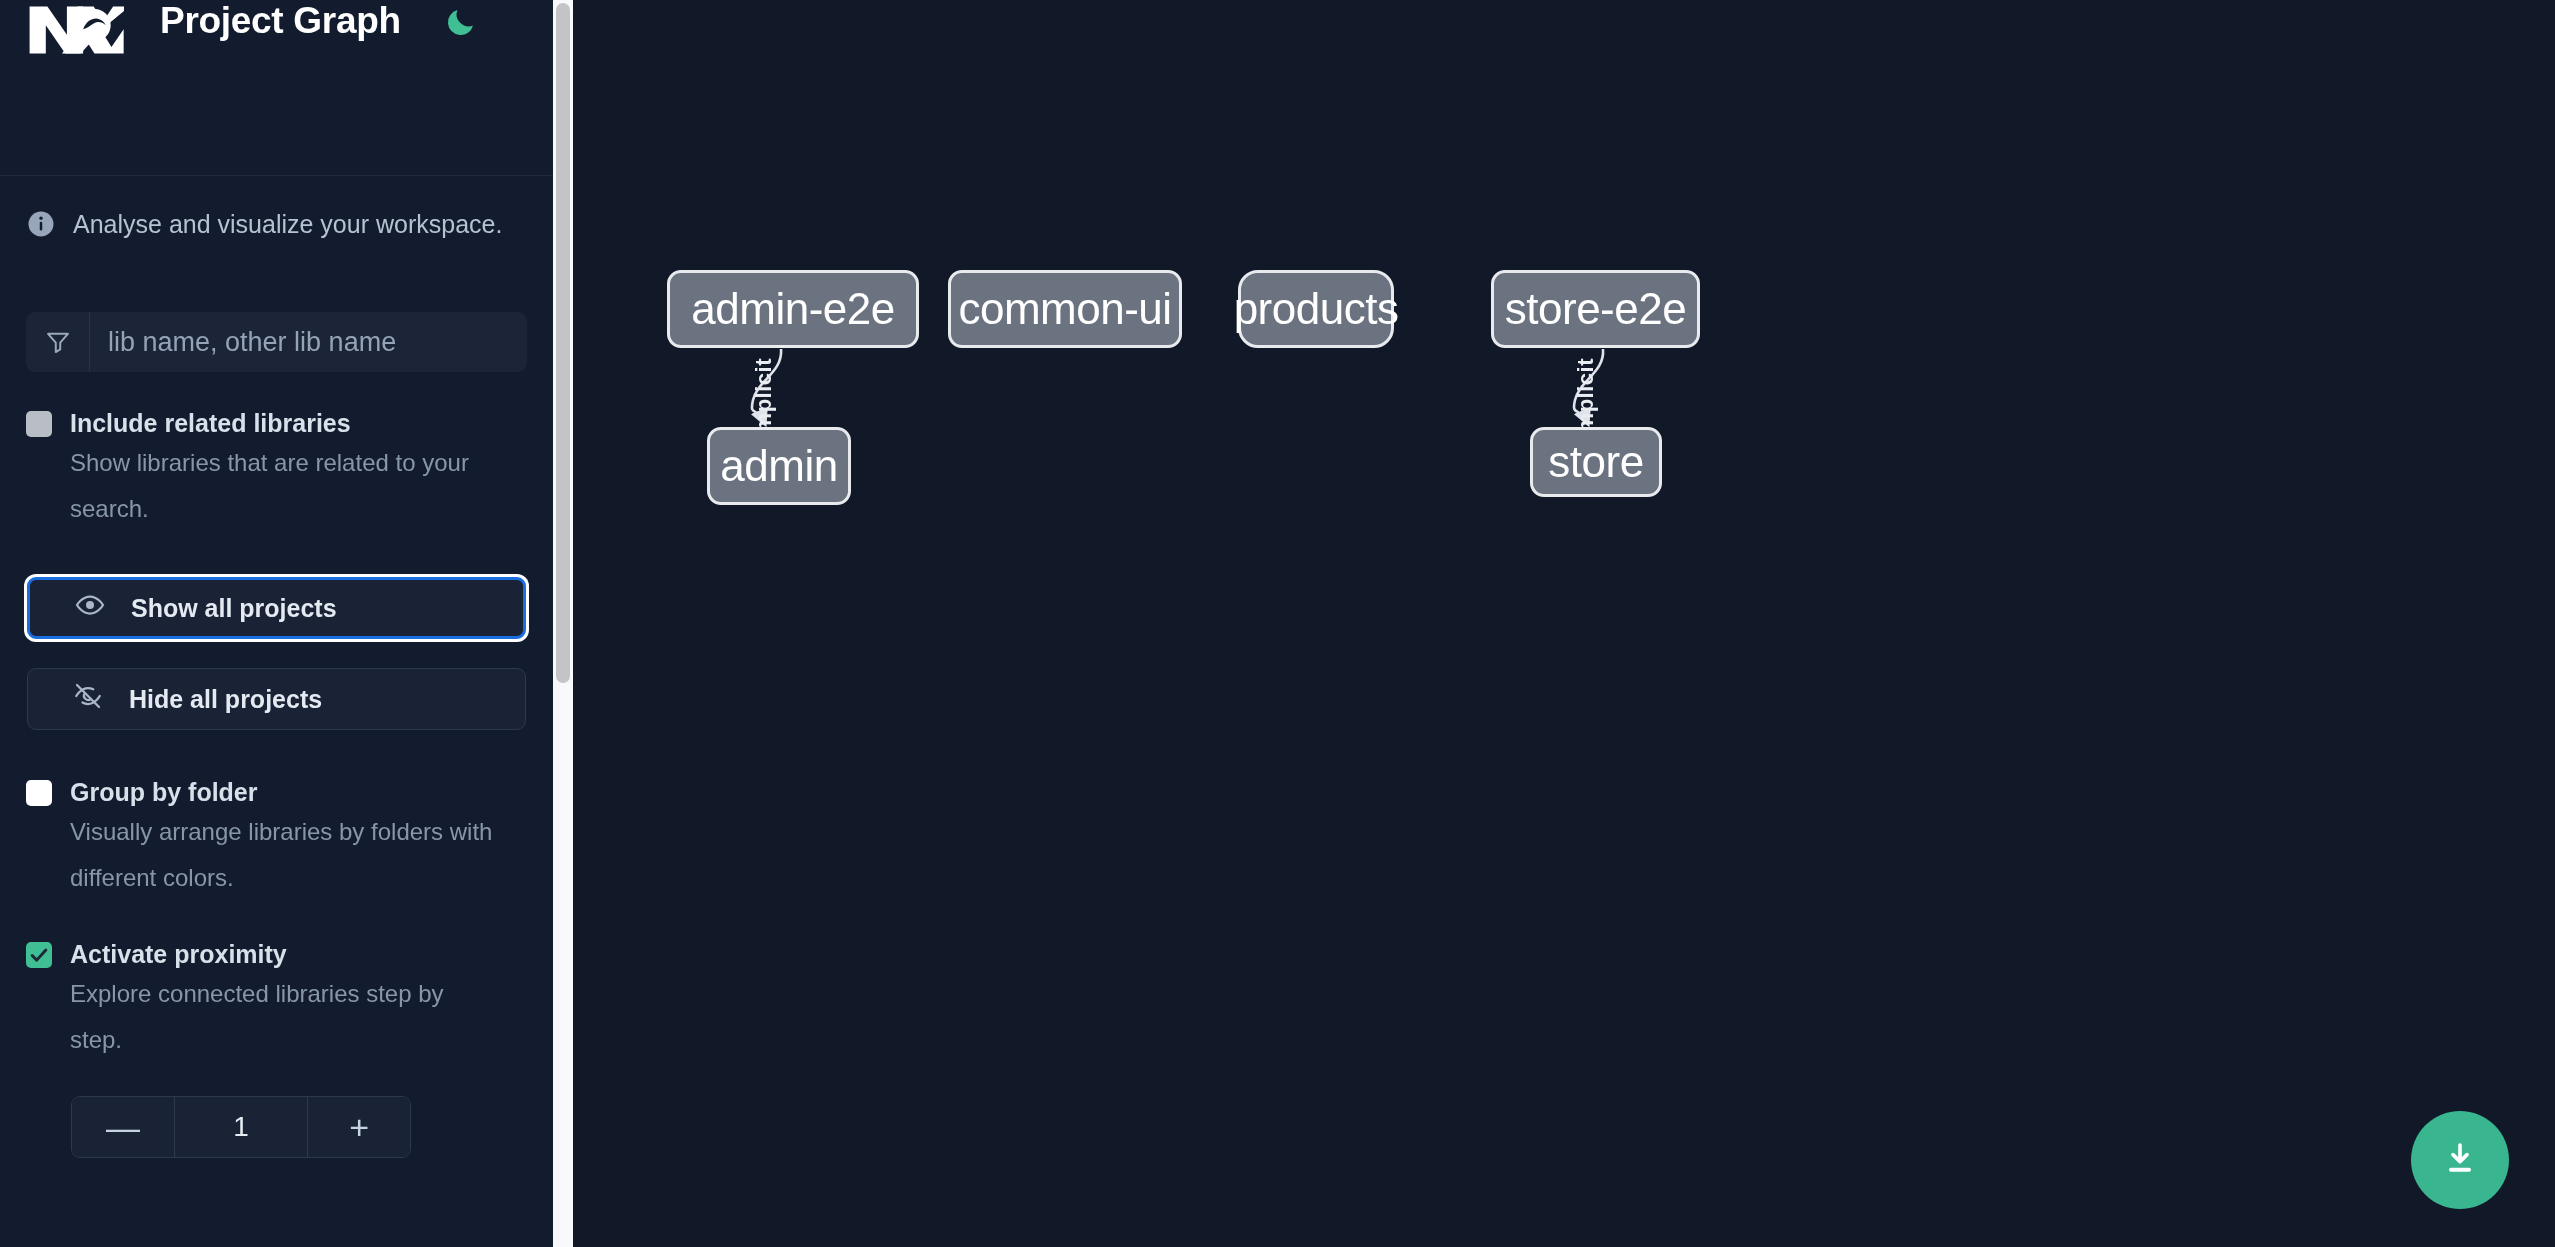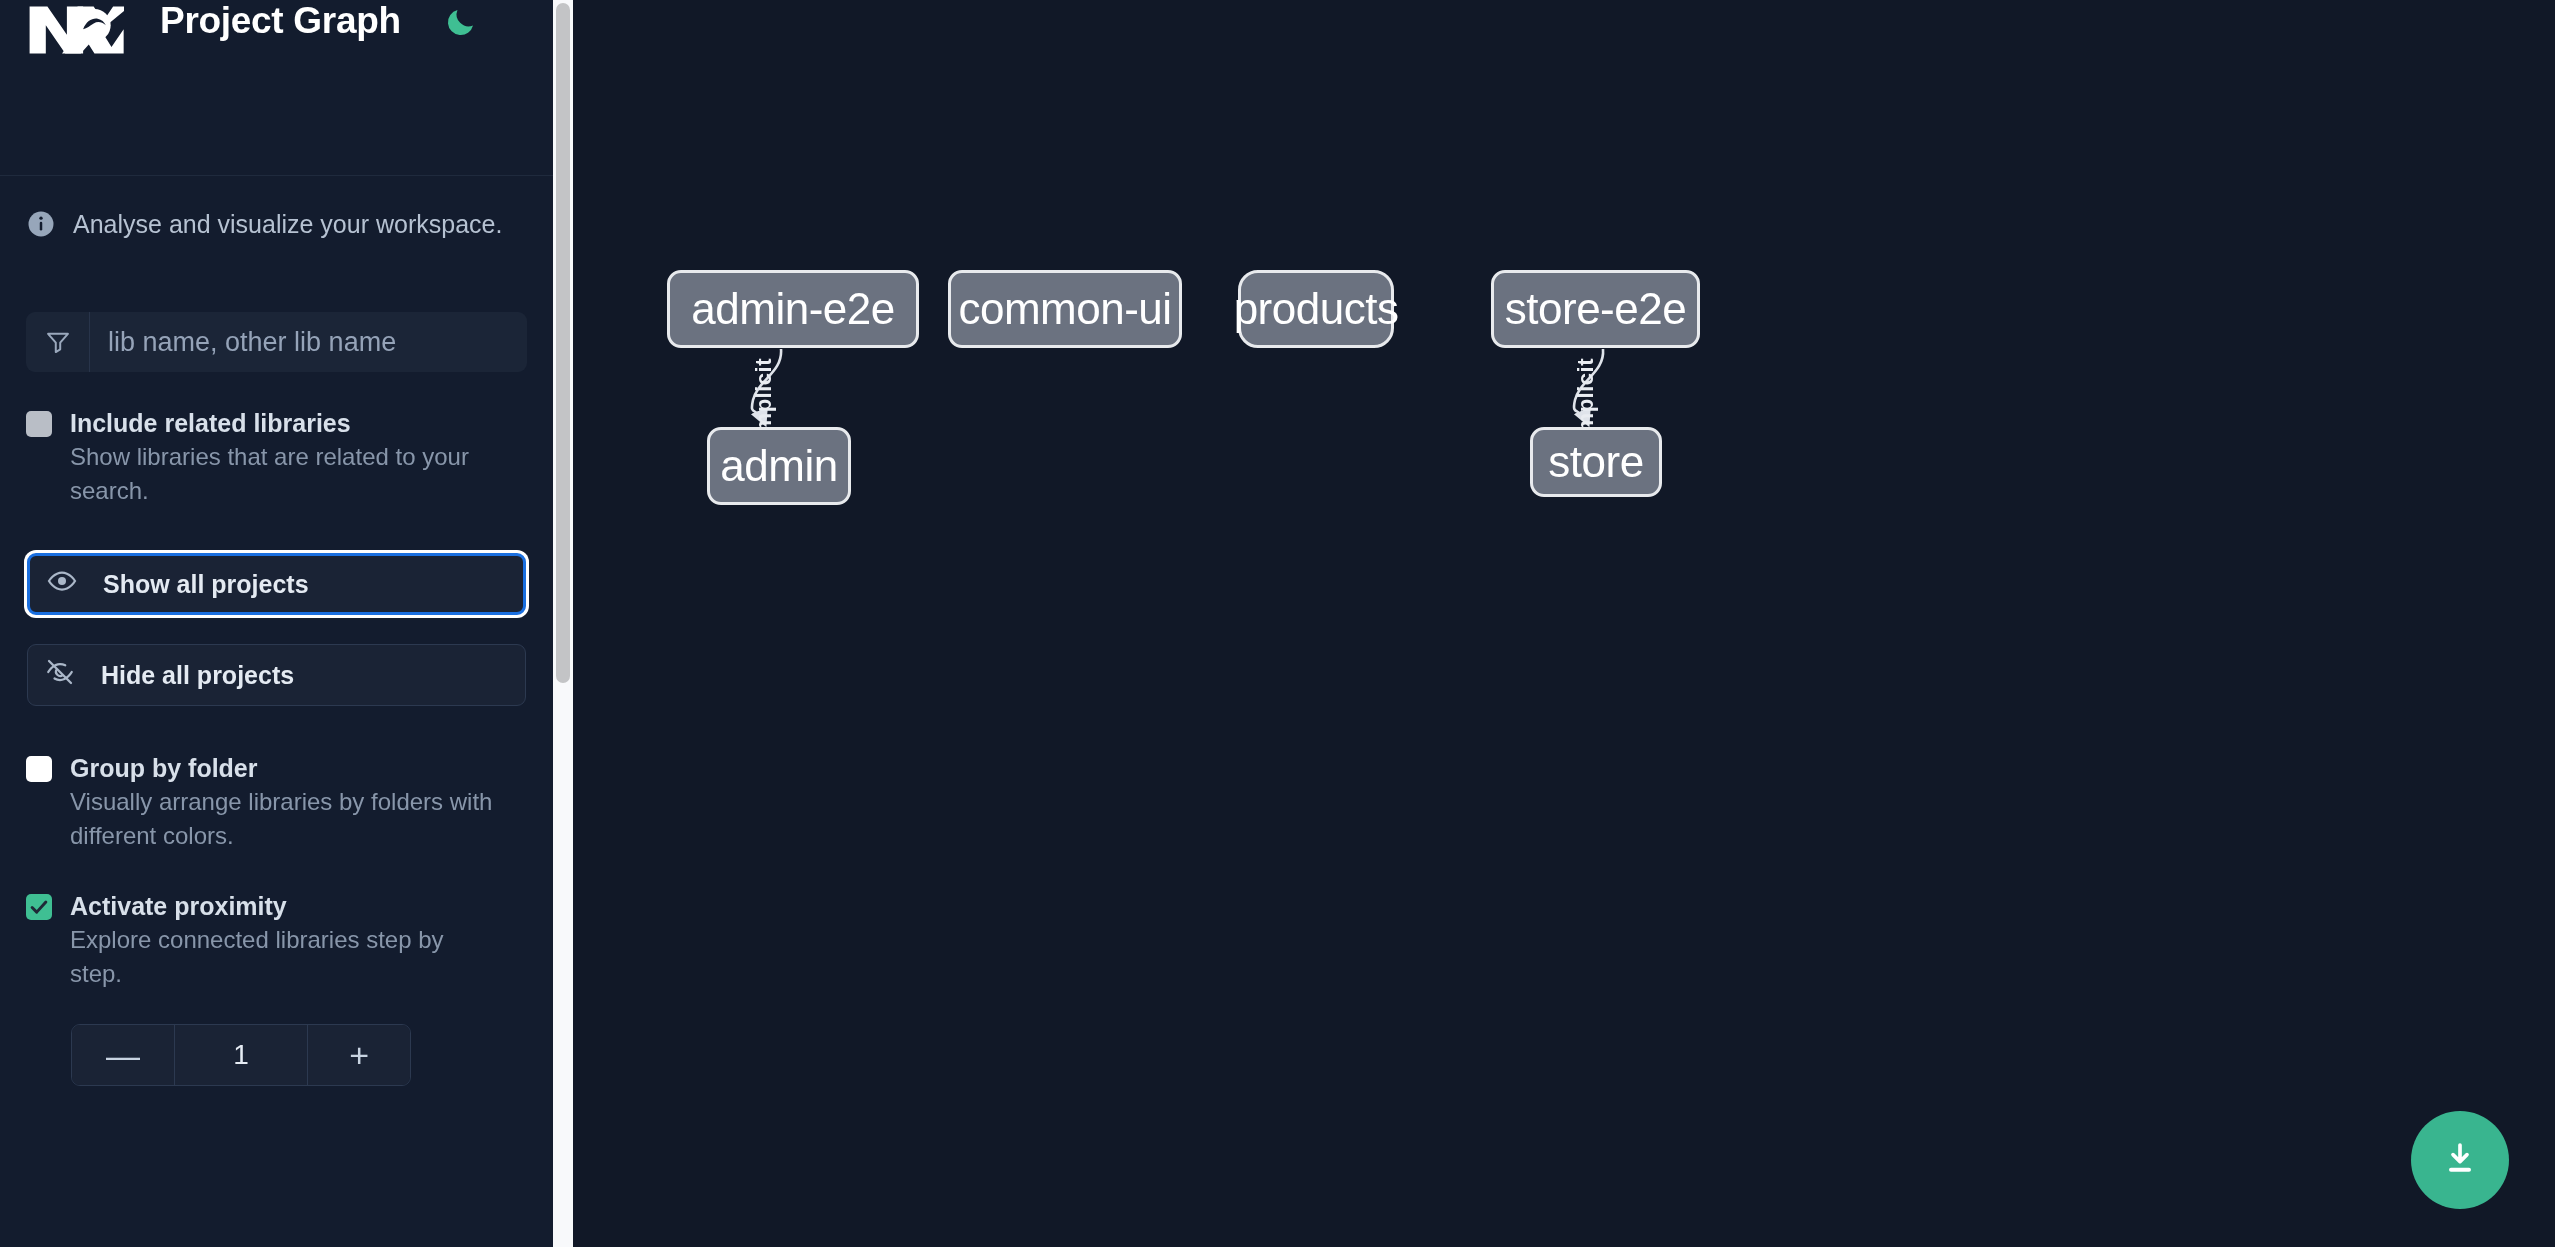--- a/index.html
+++ b/index.html
@@ -120,31 +120,31 @@
   .cb-texts { display: flex; flex-direction: column; }
   .cb-label {
     color: #d8e0ea;
     font-size: 25px;
     font-weight: 700;
     line-height: 34px;
   }
   .cb-desc {
     color: #8896aa;
     font-size: 24px;
-    line-height: 34px;
+    line-height: 46px;
     max-width: 430px;
   }
 
   
   .pbtn {
     position: relative;
     height: 62px;
     display: flex;
     align-items: center;
-    padding-left: 17px;
+    padding-left: 45px;
     gap: 26px;
     background: #1a2335;
     border: 1px solid #2c3950;
     border-radius: 9px;
     color: #e4eaf2;
     font-size: 25px;
     font-weight: 700;
     cursor: pointer;
   }
   .pbtn.focused {

